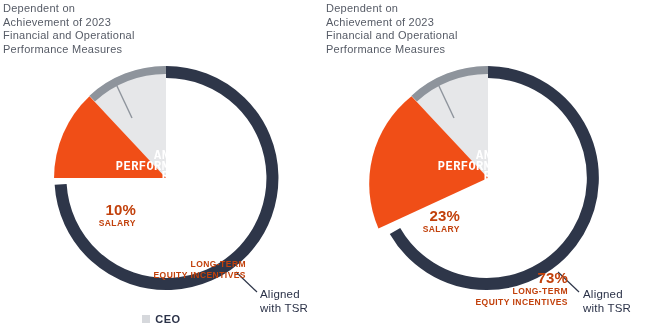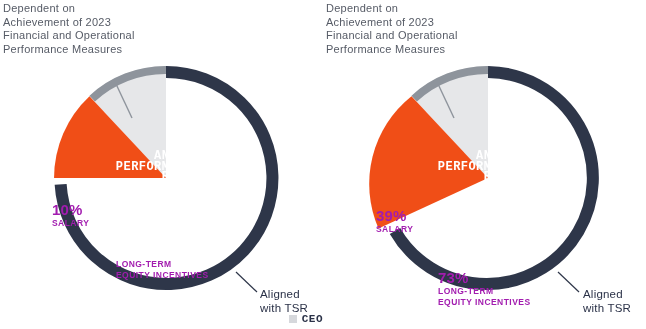--- a/index.html
+++ b/index.html
@@ -17,21 +17,21 @@
     font-size:11px;line-height:13.6px;font-weight:400;
     color:#565b66;letter-spacing:0.25px;white-space:pre-line;
   }
 
   .donut-wrap{position:absolute;left:-157px;top:66px;width:324px;height:240px;}
   .panel-left .donut-wrap{left:4px;}
   .panel-right .donut-wrap{left:3px;}
   .donut-svg{display:block;width:324px;height:240px;overflow:visible;}
 
   .center-label{
-    position:absolute;text-align:left;color:#a21caf;pointer-events:none;
+    position:absolute;text-align:right;color:#c2410c;pointer-events:none;
   }
   .cl-pct{font-size:15px;font-weight:700;line-height:17px;letter-spacing:0.2px;}
   .cl-sub{font-size:8.5px;font-weight:700;line-height:10.5px;letter-spacing:0.45px;}
 
   .lti-label{left:112px;top:193px;width:130px;}
   .panel-right .lti-label{left:112px;top:193px;width:130px;margin-top:10px;}
 
   .salary-label{left:48px;top:135px;width:84px;}
   .panel-right .salary-label{left:50px;top:141px;width:84px;}
 
@@ -43,21 +43,21 @@
   .bonus-label .cl-sub{color:#ffffff;font-size:12px;line-height:10.5px;}
 
   .tsr-label{
     position:absolute;left:260px;top:287px;width:70px;
     font-size:11.5px;line-height:14px;font-weight:400;color:#2b3248;
     letter-spacing:0.2px;white-space:pre-line;
   }
 
   .legend{
     position:absolute;bottom:4px;left:0;width:323px;
-    display:flex;align-items:center;justify-content:flex-end;gap:5px;font-family:Liberation Mono, monospace;
+    display:flex;align-items:center;justify-content:center;gap:5px;
   }
   .legend-swatch{width:8px;height:8px;background:#d6d8dc;display:block;}
   .legend-text{
     font-size:11px;font-weight:700;color:#2b3248;letter-spacing:0.5px;line-height:12px;
   }
 </style>
 </head>
 <body>
 
 <div class="chart-panel panel-left">
@@ -132,21 +132,21 @@
     </svg>
 
     <div class="center-label bonus-label">
       <div class="cl-pct">13%</div>
       <div class="cl-sub">ANNUAL</div>
       <div class="cl-sub">PERFORMANCE</div>
       <div class="cl-sub">BONUS</div>
     </div>
 
     <div class="center-label salary-label">
-      <div class="cl-pct">39%</div>
+      <div class="cl-pct">23%</div>
       <div class="cl-sub">SALARY</div>
     </div>
 
     <div class="center-label lti-label">
       <div class="cl-pct">73%</div>
       <div class="cl-sub">LONG-TERM</div>
       <div class="cl-sub">EQUITY INCENTIVES</div>
     </div>
   </div>
 

